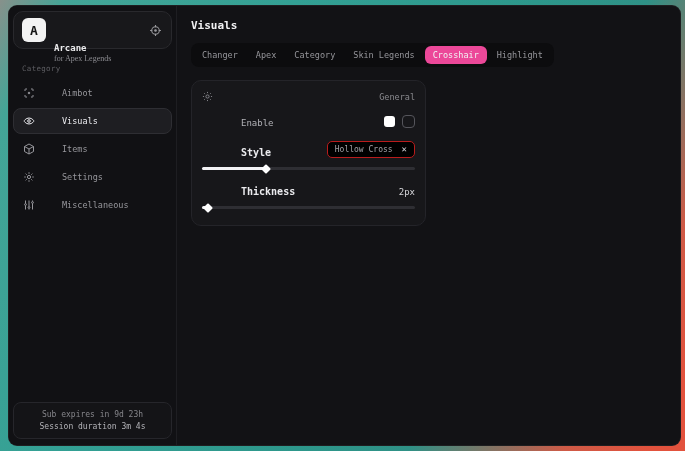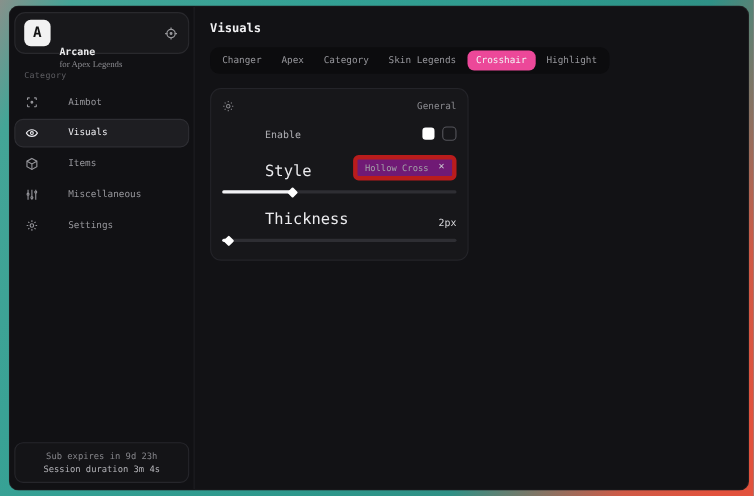--- a/index.html
+++ b/index.html
@@ -39,26 +39,26 @@
   .main { flex:1; padding:13px 14px; }
   .main-title { color:#f0f0f2; font-size:11px; font-weight:bold; }
   .tabbar { margin-top:11px; display:inline-flex; background:#0c0c0e; border-radius:8px; padding:3px; gap:2px; }
   .tab { color:#96969b; font-size:8.5px; padding:4px 8px; border-radius:6px; white-space:nowrap; cursor:pointer; }
   .tab.active { background:#ec4899; color:#f2f2f4; }
   .panel { margin-top:13px; width:235px; background:#17171a; border:1px solid #242429;
     border-radius:10px; padding:10px 10px 13px; }
   .panel-header { display:flex; align-items:center; gap:6px; color:#8a8a8f; font-size:8.5px;justify-content:space-between; }
   .row { display:flex; justify-content:space-between; align-items:flex-end; margin-top:13px;padding-left:39px; }
   .lbl-dim { color:#b2b2b7; font-size:9px; }
-  .lbl { color:#ebebee; font-size:14px; font-weight:normal; }
+  .lbl { color:#ebebee; font-size:10px; font-weight:bold; }
   .val { color:#d8d8dc; font-size:9px; }
   .controls { display:flex; align-items:center; gap:7px; }
   .swatch { width:11px; height:11px; border-radius:3px; background:#ffffff; cursor:pointer; }
   .checkbox { width:13px; height:13px; border-radius:4px; border:1.5px solid #55555b; cursor:pointer; }
-  .chip { display:flex; align-items:center; gap:9px; background:#701a75; border:4px solid #b91c1c;
+  .chip { display:flex; align-items:center; gap:9px; background:#000000; border:1px solid #b91c1c;
     border-radius:5px; padding:3px 7px; cursor:pointer; }
   .chip-text { color:#a2a2a7; font-size:8px; }
   .chip-x { color:#cccdd2; font-size:9px; line-height:1; cursor:pointer; }
   .slider { position:relative; height:10px; margin-top:5px; cursor:pointer; }
   .track { position:absolute; left:0; right:0; top:4px; height:3px; background:#2e2e33; border-radius:2px; }
   .fill { position:absolute; left:0; top:4px; height:3px; background:#f2f2f4; border-radius:2px; }
   .thumb { position:absolute; top:5.5px; width:7px; height:7px; background:#ffffff;
     transform:translate(-50%,-50%) rotate(45deg); border-radius:1px; }
   svg { display:block; }
 </style>
@@ -110,36 +110,36 @@
           <svg width="12" height="12" viewBox="0 0 24 24" fill="none" stroke="currentColor" stroke-width="2">
             <path d="M12 2l9 5v10l-9 5-9-5V7z"></path>
               <path d="M3 7l9 5 9-5M12 12v10"></path>
           </svg>
         </span>
         <span>Items</span>
       </div>
       <div class="nav-item">
         <span class="nav-icon">
           <svg width="12" height="12" viewBox="0 0 24 24" fill="none" stroke="currentColor" stroke-width="2">
+            <circle cx="12" cy="12" r="3.2"></circle>
+            <path d="M12 2.5v3M12 18.5v3M2.5 12h3M18.5 12h3M5.3 5.3l2.1 2.1M16.6 16.6l2.1 2.1M18.7 5.3l-2.1 2.1M7.4 16.6l-2.1 2.1"></path>
+          </svg>
+        </span>
+        <span>Settings</span>
+      </div>
+      <div class="nav-item">
+        <span class="nav-icon">
+          <svg width="12" height="12" viewBox="0 0 24 24" fill="none" stroke="currentColor" stroke-width="2">
             <path d="M5 3v6M5 13v8M12 3v12M12 19v2M19 3v2M19 9v12"></path>
             <circle cx="5" cy="11" r="1.8"></circle>
               <circle cx="12" cy="17" r="1.8"></circle>
               <circle cx="19" cy="7" r="1.8"></circle>
           </svg>
         </span>
         <span>Miscellaneous</span>
-      </div>
-      <div class="nav-item">
-        <span class="nav-icon">
-          <svg width="12" height="12" viewBox="0 0 24 24" fill="none" stroke="currentColor" stroke-width="2">
-            <circle cx="12" cy="12" r="3.2"></circle>
-            <path d="M12 2.5v3M12 18.5v3M2.5 12h3M18.5 12h3M5.3 5.3l2.1 2.1M16.6 16.6l2.1 2.1M18.7 5.3l-2.1 2.1M7.4 16.6l-2.1 2.1"></path>
-          </svg>
-        </span>
-        <span>Settings</span>
       </div>
     </div>
 
     <div class="sub-card">
       <span class="sub-line1">Sub expires in 9d 23h</span>
       <span class="sub-line2">Session duration 3m 4s</span>
     </div>
   </div>
 
   <div class="main">

